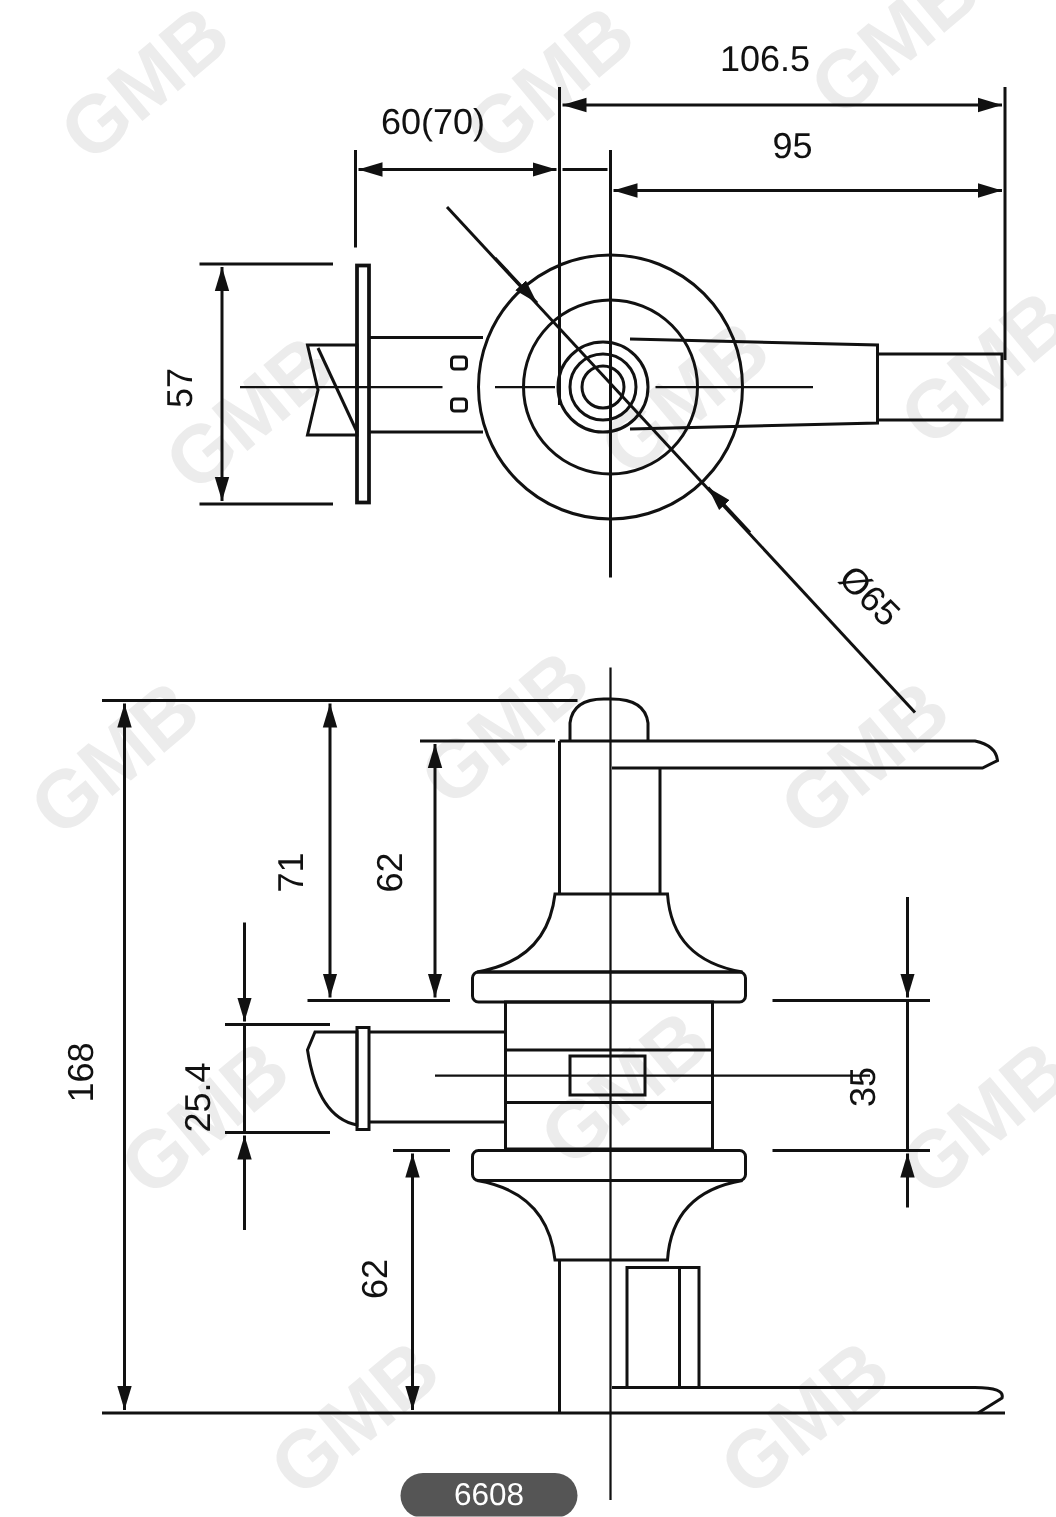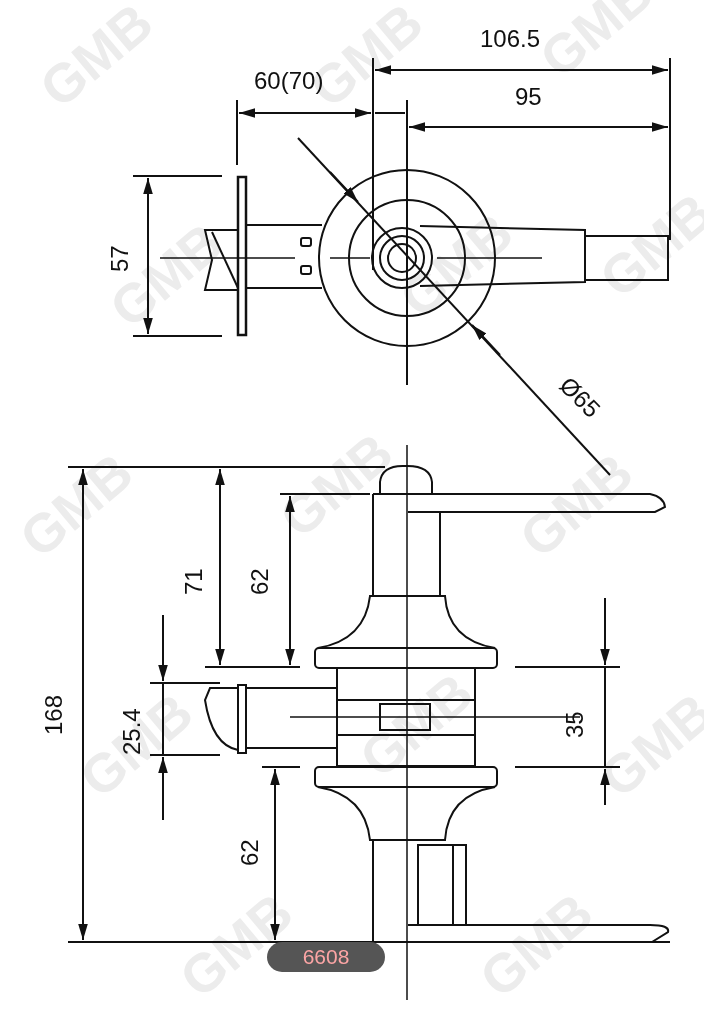--- a/index.html
+++ b/index.html
@@ -2,22 +2,22 @@
 <html><head>
 <meta charset="utf-8">
 <style>
   html, body { margin: 0; padding: 0; background: #ffffff; }
   body { width: 704px; height: 1011px; position: relative; overflow: hidden;
          font-family: "Liberation Sans", sans-serif; }
   #drawing { position: absolute; left: 0; top: 0; width: 704px; height: 1011px; }
   .dim-text { font-family: "Liberation Sans", sans-serif; font-size: 24px; fill: #111; }
   .wm text { font-family: "Liberation Sans", sans-serif; }
   .model-badge {
-    position: absolute; left: 267px; top: 942px; width: 118px; height: 30px;
-    background: #555555; border-radius: 15px; color: #fca5a5;
+    position: absolute; left: 267px; top: 982px; width: 118px; height: 30px;
+    background: #555555; border-radius: 15px; color: #ffffff;
     font-family: "Liberation Sans", sans-serif; font-size: 21px;
     display: flex; align-items: center; justify-content: center;
   }
 </style>
 </head>
 <body>
 
 <svg id="drawing" viewBox="0 0 704 1011" xmlns="http://www.w3.org/2000/svg">
   <defs>
     <marker id="arr" viewBox="0 0 10 10" refX="10" refY="5" markerWidth="8" markerHeight="10" orient="auto-start-reverse">

